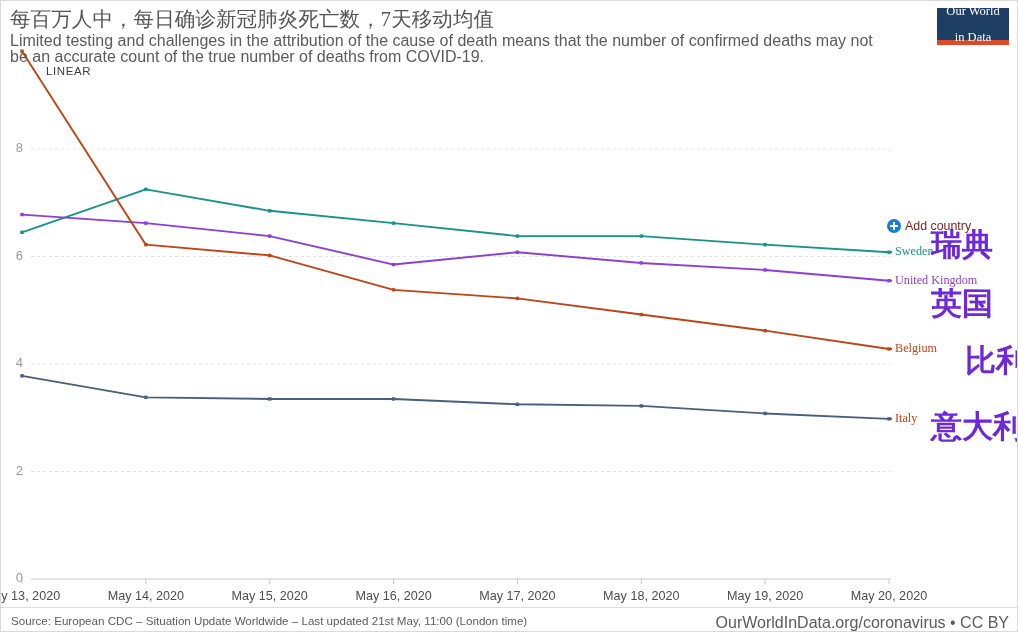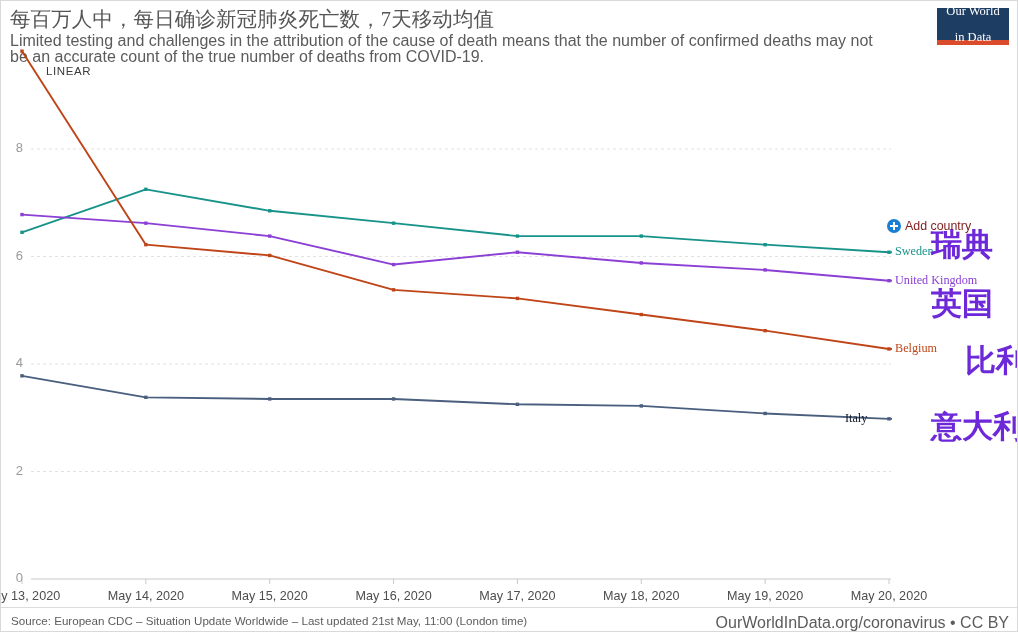--- a/index.html
+++ b/index.html
@@ -272,21 +272,21 @@
       <div class="x-tick-label" style="left: 84.8571px; width: 120px;">May 14, 2020</div>
       <div class="x-tick-label" style="left: 208.714px; width: 120px;">May 15, 2020</div>
       <div class="x-tick-label" style="left: 332.571px; width: 120px;">May 16, 2020</div>
       <div class="x-tick-label" style="left: 456.429px; width: 120px;">May 17, 2020</div>
       <div class="x-tick-label" style="left: 580.286px; width: 120px;">May 18, 2020</div>
       <div class="x-tick-label" style="left: 704.143px; width: 120px;">May 19, 2020</div>
       <div class="x-tick-label" style="left: 828px; width: 120px;">May 20, 2020</div>
       <div class="series-label" style="left: 894px; top: 243.2px; color: rgb(24, 147, 138);">Sweden</div>
       <div class="series-label" style="left: 894px; top: 271.688px; color: rgb(139, 63, 212);">United Kingdom</div>
       <div class="series-label" style="left: 894px; top: 339.95px; color: rgb(191, 68, 23);">Belgium</div>
-      <div class="series-label" style="left: 844px; top: 409.825px; color: #0f172a;">Italy</div>
+      <div class="series-label" style="left: 894px; top: 409.825px; color: #c2410c;">Italy</div>
       <div class="cn-label" style="left: 930px; top: 228px;">瑞典</div>
       <div class="cn-label" style="left: 930px; top: 287px;">英国</div>
       <div class="cn-label" style="left: 964px; top: 337px; margin-top: 7px;">比利时</div>
       <div class="cn-label" style="left: 930px; top: 410px;">意大利</div>
     </div>
 
   <div class="add-country">
     <span class="plus-circle"></span>
     <span class="ac-text">Add country</span>
   </div>

